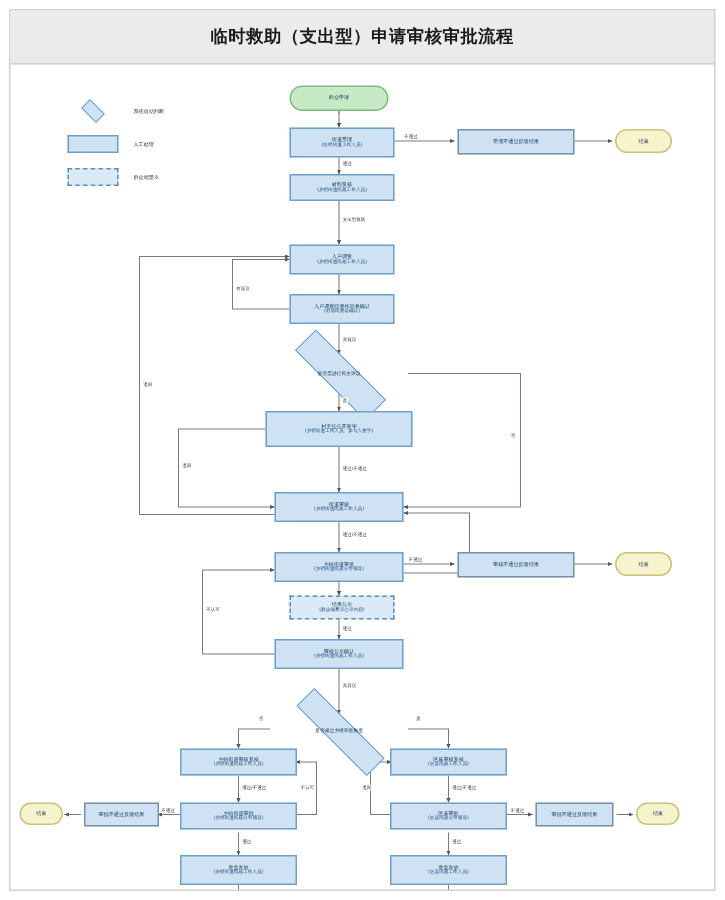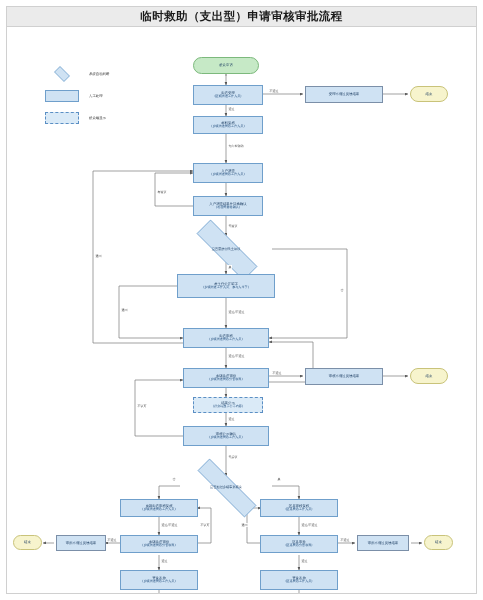--- a/index.html
+++ b/index.html
@@ -8,21 +8,21 @@
     background:#ffffff;
     font-family:"Liberation Sans","DejaVu Sans",sans-serif;
     overflow:hidden;
   }
   #page{position:relative;width:483px;height:600px;box-sizing:border-box;padding:6px;}
   .frame{
     position:absolute;left:6px;top:6px;right:6px;bottom:6px;
     border:1px solid #d0d0d0;background:#fff;box-sizing:border-box;
   }
   .titlebar{
-    position:absolute;left:7px;top:7px;right:7px;height:20px;
+    position:absolute;left:7px;top:7px;right:7px;height:36px;
     background:#ebebeb;border-bottom:1px solid #d0d0d0;
     display:flex;align-items:center;justify-content:center;box-sizing:border-box;
   }
   .titlebar .t{
     font-size:11.5px;font-weight:bold;color:#1a1a1a;letter-spacing:.4px;
     font-family:"DejaVu Sans",sans-serif;
   }
   .canvas{position:absolute;left:7px;top:36px;width:469px;height:557px;}
   svg.wires{position:absolute;left:0;top:0;width:469px;height:557px;pointer-events:none;}
 

